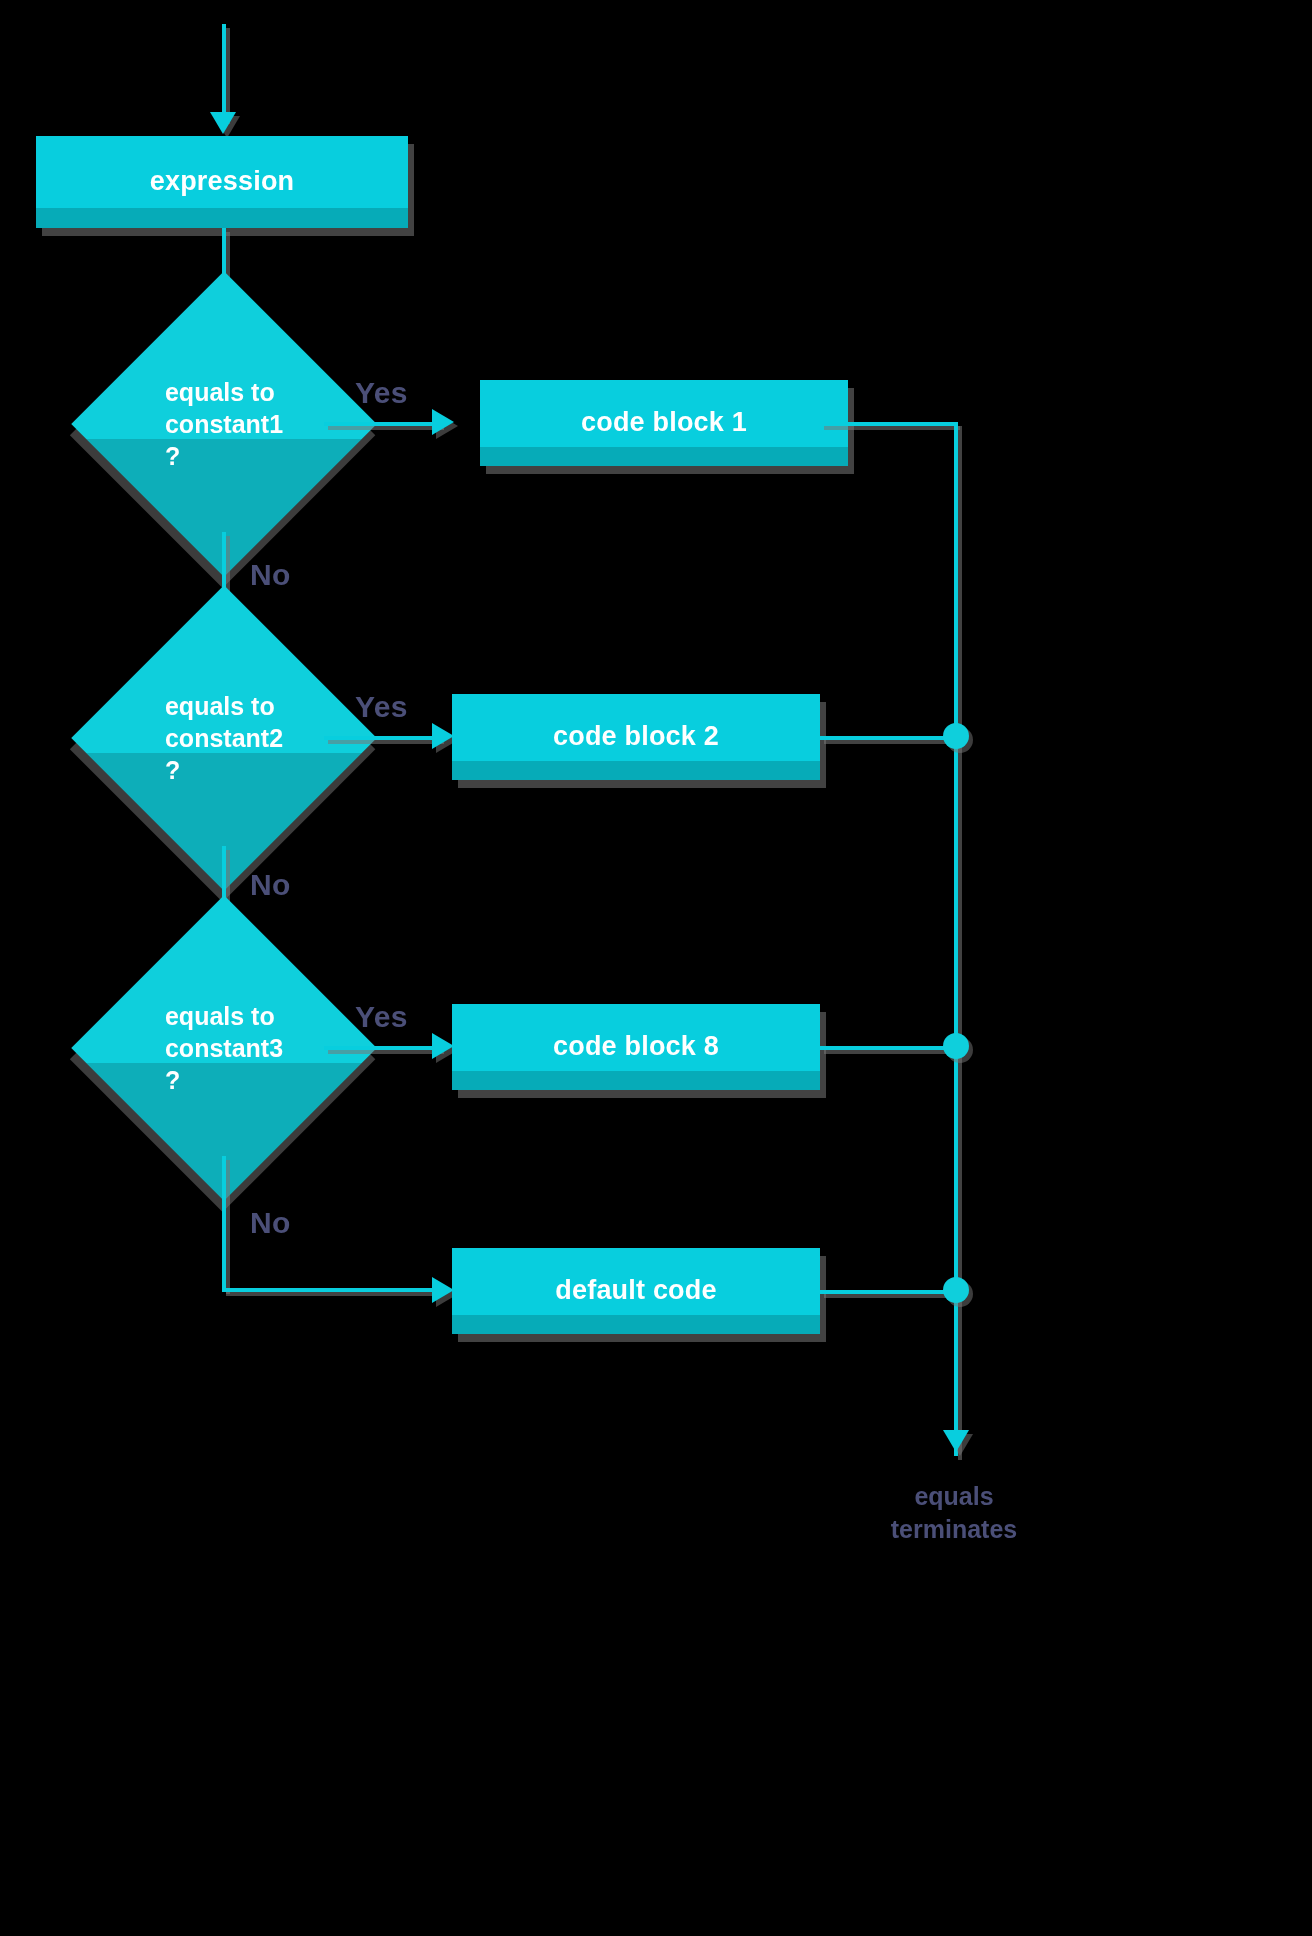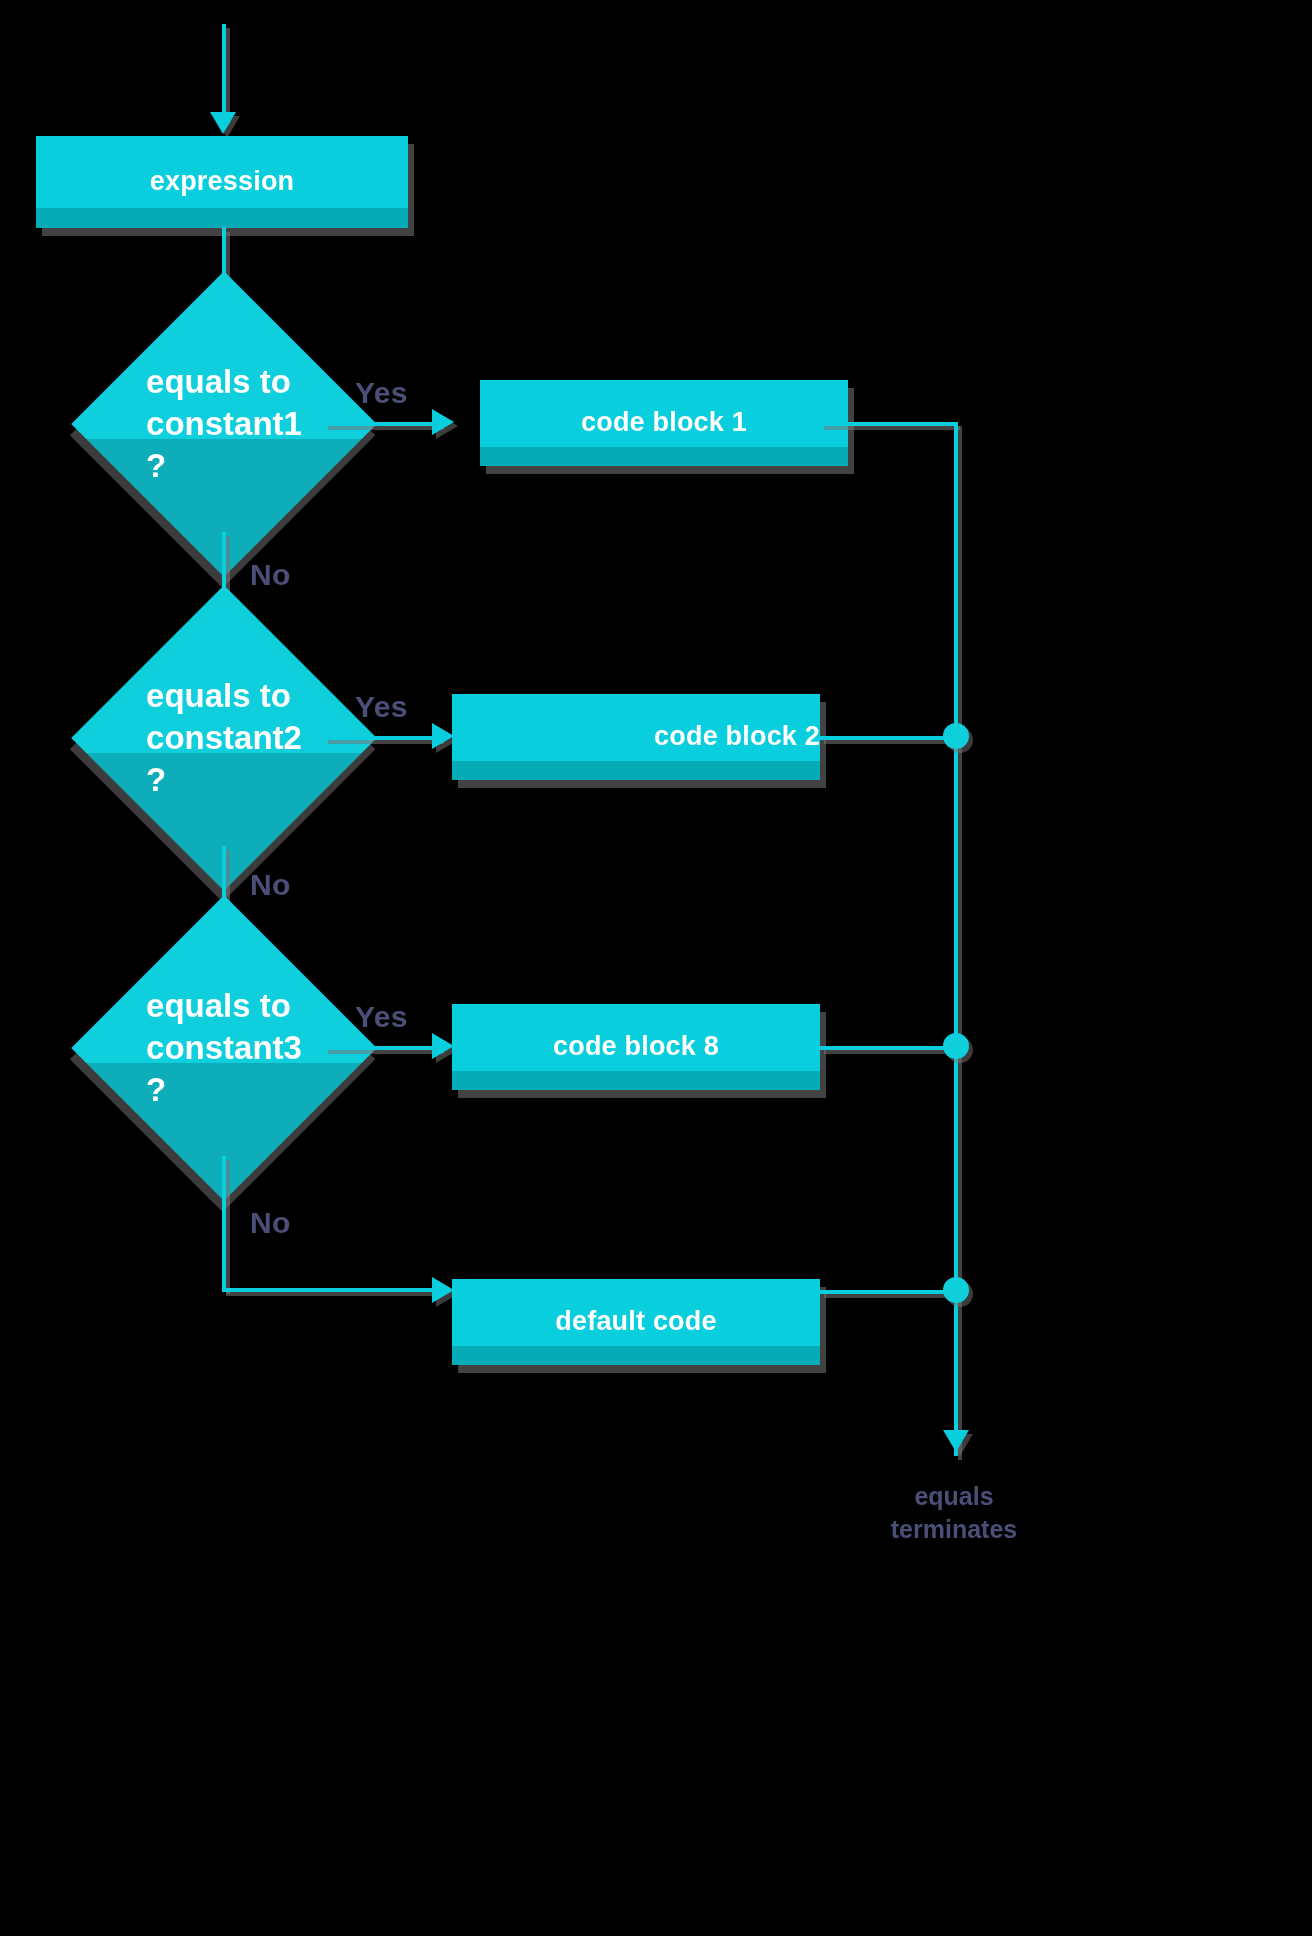--- a/index.html
+++ b/index.html
@@ -68,21 +68,21 @@
   }
   .diamond .label {
     position: absolute;
     inset: 0;
     display: flex;
     align-items: center;
     justify-content: center;
     flex-direction: column;
     color: #ffffff;
     font-weight: bold;
-    font-size: 33px;
+    font-size: 25px;
     line-height: 1.28;
     z-index: 3;
     white-space: pre-line;
   }
   
   .vline, .hline {
     position: absolute;
     background: #08cede;
     box-shadow: 4px 4px 0 0 rgba(120,120,120,.55);
   }
@@ -174,21 +174,21 @@
     <span class="dshade"></span>
     <span class="label">equals to
 constant2
 ?</span>
   </div>
 
   <div class="hline" style="left:324px; top:736px; width:116px;"></div>
   <div class="arrow-right" style="left:432px; top:723px;"></div>
   <div class="edge-label" style="left:355px; top:690px;">Yes</div>
 
-  <div class="node rect" style="left:452px; top:694px; width:368px; height:86px;justify-content:flex-end;">
+  <div class="node rect" style="left:452px; top:694px; width:368px; height:86px;">
     <span class="rect-shade"></span>
     <span class="label">code block 2</span>
   </div>
 
   <div class="hline" style="left:820px; top:736px; width:136px;"></div>
 
   <div class="vline" style="left:222px; top:846px; height:88px;"></div>
   <div class="arrow-down" style="left:210px; top:922px;"></div>
   <div class="edge-label" style="left:250px; top:868px;">No</div>
 
@@ -209,21 +209,21 @@
     <span class="label">code block 8</span>
   </div>
 
   <div class="hline" style="left:820px; top:1046px; width:136px;"></div>
 
   <div class="vline" style="left:222px; top:1156px; height:134px;"></div>
   <div class="hline" style="left:222px; top:1288px; width:218px;"></div>
   <div class="arrow-right" style="left:432px; top:1277px;"></div>
   <div class="edge-label" style="left:250px; top:1206px;">No</div>
 
-  <div class="node rect" style="left:452px; top:1279px; width:368px; height:86px;">
+  <div class="node rect" style="left:452px; top:1248px; width:368px; height:86px;">
     <span class="rect-shade"></span>
     <span class="label">default code</span>
   </div>
 
   <div class="hline" style="left:820px; top:1290px; width:136px;"></div>
 
   <div class="vline" style="left:954px; top:422px; height:1034px;"></div>
 
   <div class="junction" style="left:943px; top:723px;"></div>
   <div class="junction" style="left:943px; top:1033px;"></div>

